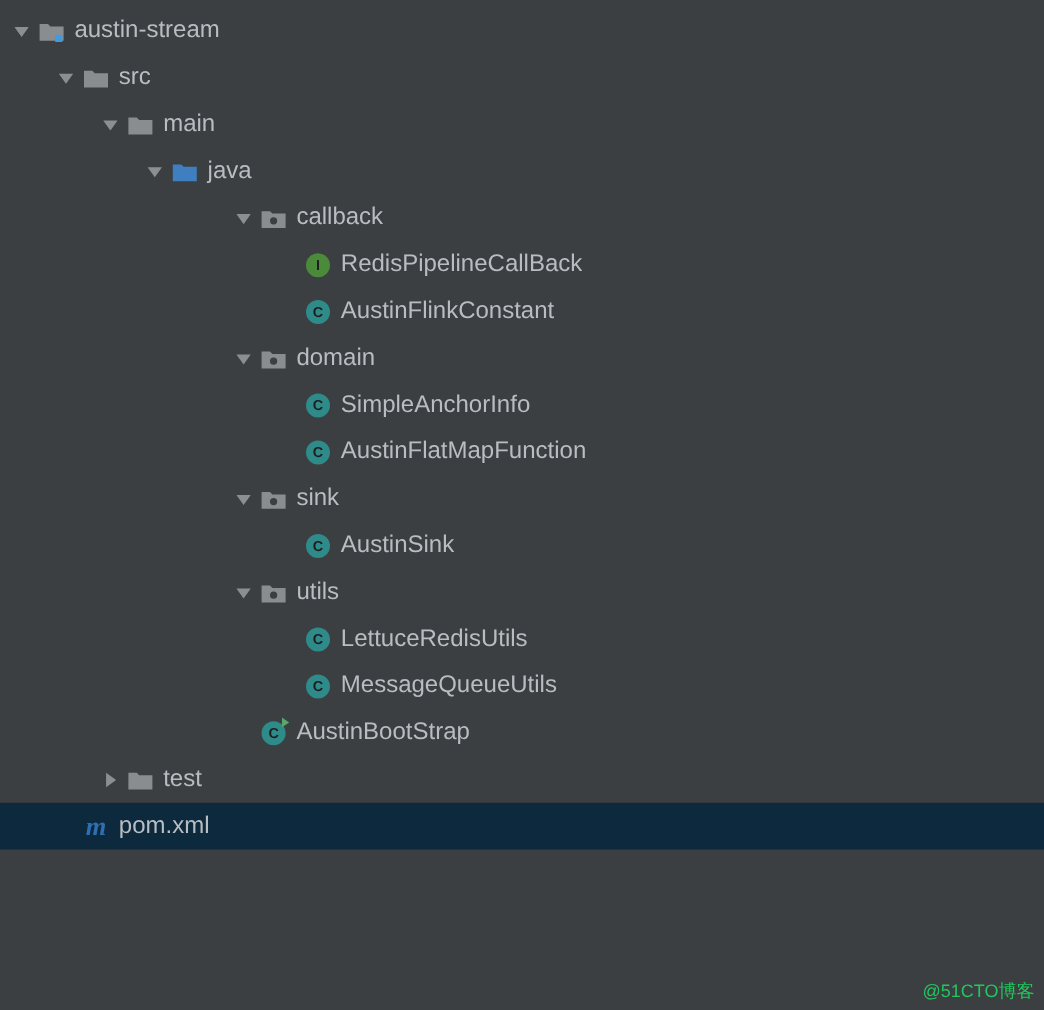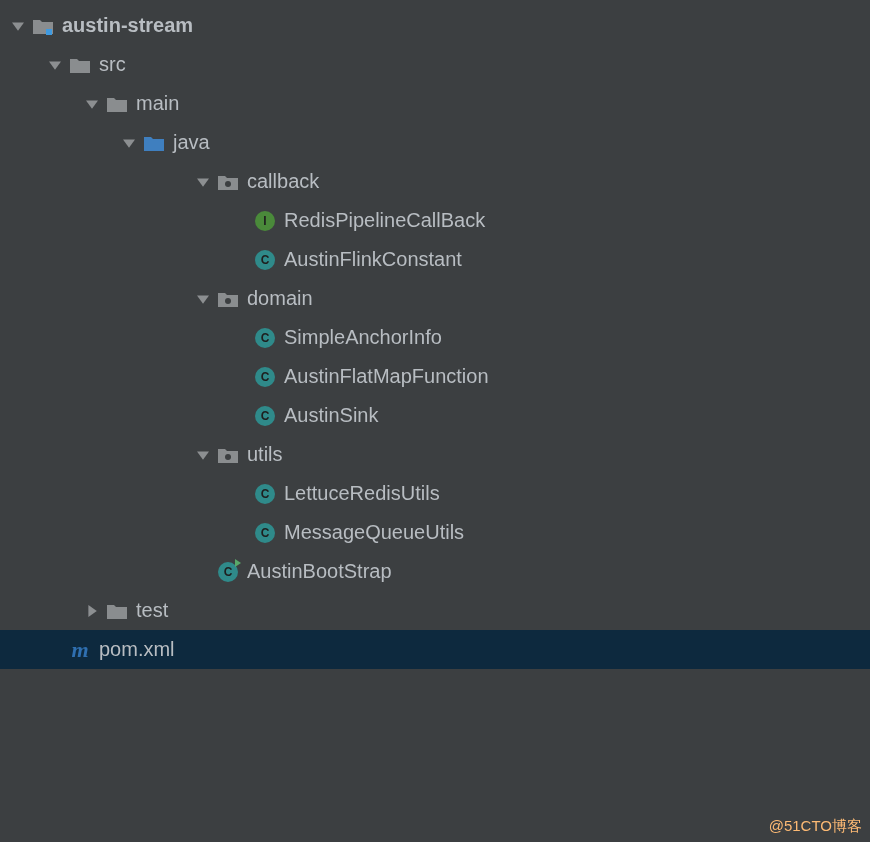--- a/index.html
+++ b/index.html
@@ -38,26 +38,26 @@
     .ficon {
       width: 22px;
       height: 22px;
       display: inline-flex;
       align-items: center;
       justify-content: center;
       margin-right: 8px;
       position: relative;
     }
     .label { color: #b8bdc2; }
-    .label.bold { font-weight: 700; }
+    .label.bold { font-weight: 400; }
     .watermark {
       position: absolute;
       right: 8px;
       bottom: 6px;
-      color: #fdba74;
+      color: #22c55e;
       font-size: 15px;
     }
     .circle {
       width: 20px; height: 20px; border-radius: 50%;
       display: flex; align-items: center; justify-content: center;
       font-size: 12px; font-weight: 700; color: #2b2b2b;
       font-family: Arial, sans-serif;
     }
     .circle.class { background: #2f8a8a; color: #1e1e1e; }
     .circle.iface { background: #4a8a3a; color: #1e1e1e; }
@@ -198,20 +198,35 @@
     </div>
     <div class="row">
       <span class="indent" style="width: 232px;"></span>
       <span class="arrow blank"></span>
       <span class="ficon">
         <div class="circle class">C</div>
       </span>
       <span class="label">AustinFlatMapFunction</span>
     </div>
     <div class="row">
+      <span class="indent" style="width: 195px;"></span>
+      <span class="arrow">
+        <svg viewBox="0 0 10 10">
+          <polygon points="0,2 10,2 5,9" fill="currentColor"></polygon>
+        </svg>
+      </span>
+      <span class="ficon">
+        <svg width="22" height="20" viewBox="0 0 22 20">
+    <path d="M1 4 L8 4 L10 6 L21 6 L21 18 L1 18 Z" fill="#8a8d8f"></path>
+    <circle cx="11" cy="12" r="3" fill="#3c3f41"></circle>
+  </svg>
+      </span>
+      <span class="label">sink</span>
+    </div>
+    <div class="row">
       <span class="indent" style="width: 232px;"></span>
       <span class="arrow blank"></span>
       <span class="ficon">
         <div class="circle class">C</div>
       </span>
       <span class="label">AustinSink</span>
     </div>
     <div class="row">
       <span class="indent" style="width: 195px;"></span>
       <span class="arrow">

